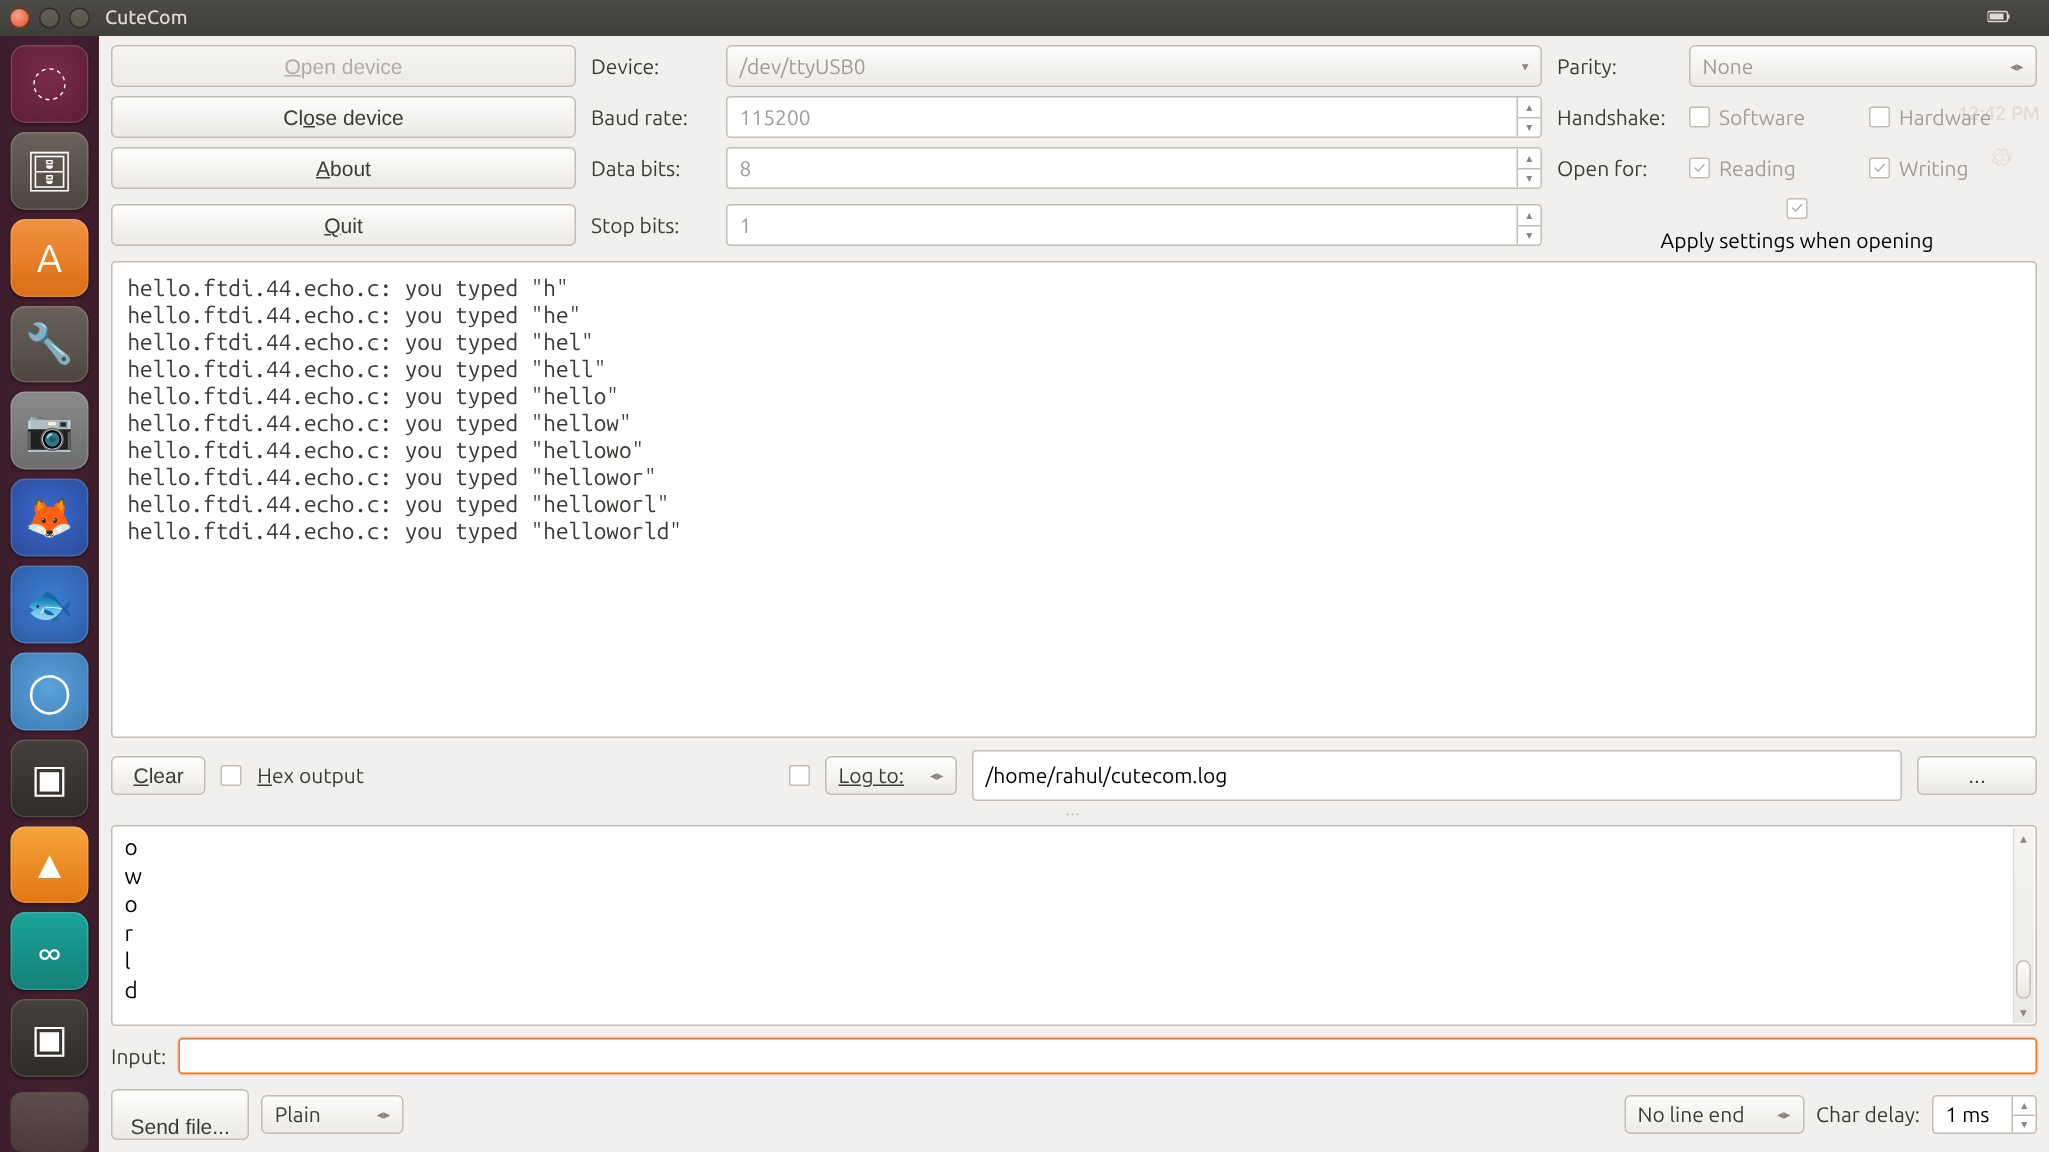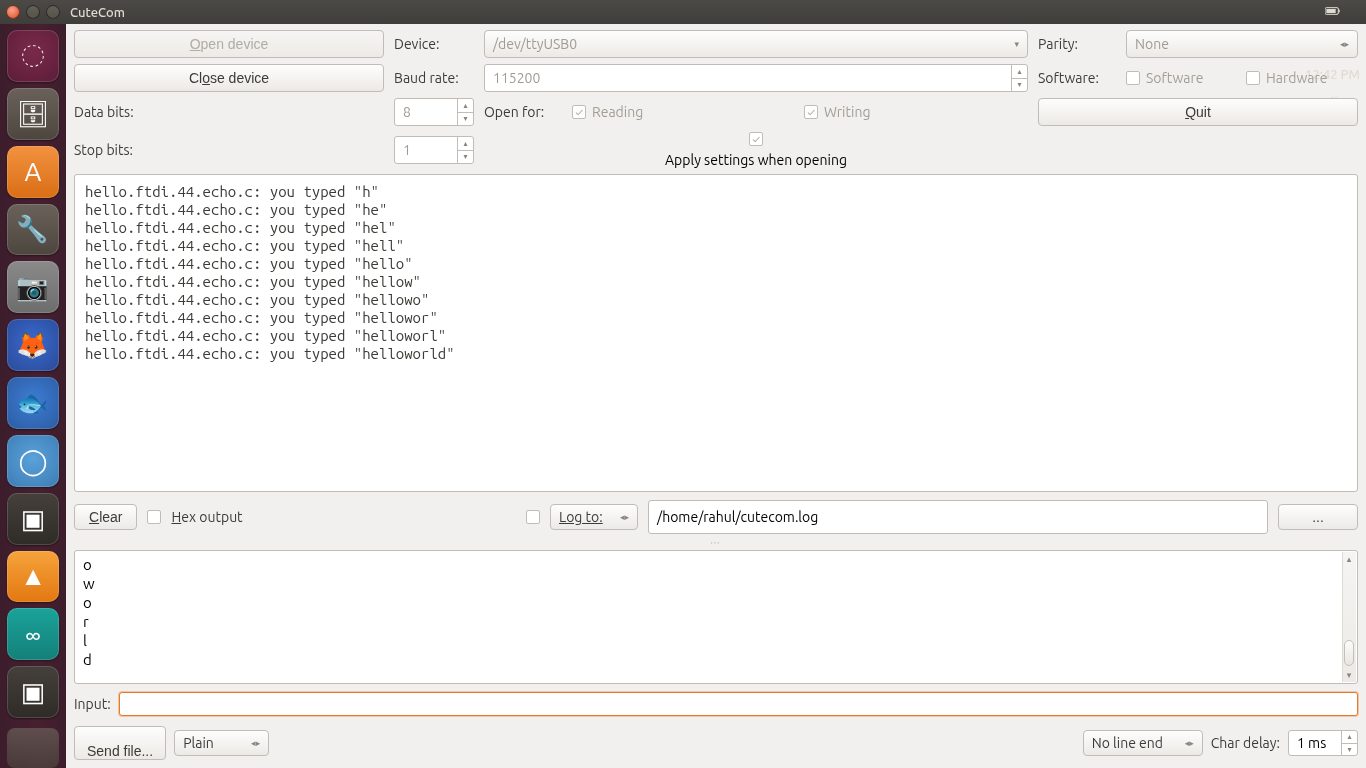--- a/index.html
+++ b/index.html
@@ -181,31 +181,32 @@
       <button class="abtn">Cl<span class="ul">o</span>se device</button>
       <div class="lbl">Baud rate:</div>
       <div class="aspin">
           <span>115200</span>
           <div class="spbtns">
             <div>▴</div>
             <div>▾</div>
           </div>
         </div>
       <div class="rightcol">
-        <div class="lbl">Software:</div>
+        <div class="lbl">Handshake:</div>
         <div class="chk">
             <span class="box"></span>
             <span>Software</span>
           </div>
         <div class="chk">
             <span class="box"></span>
             <span>Hardware</span>
           </div>
       </div>
 
+      <button class="abtn"><span class="ul">A</span>bout</button>
       <div class="lbl">Data bits:</div>
       <div class="aspin">
           <span>8</span>
           <div class="spbtns">
             <div>▴</div>
             <div>▾</div>
           </div>
         </div>
       <div class="rightcol">
         <div class="lbl">Open for:</div>

